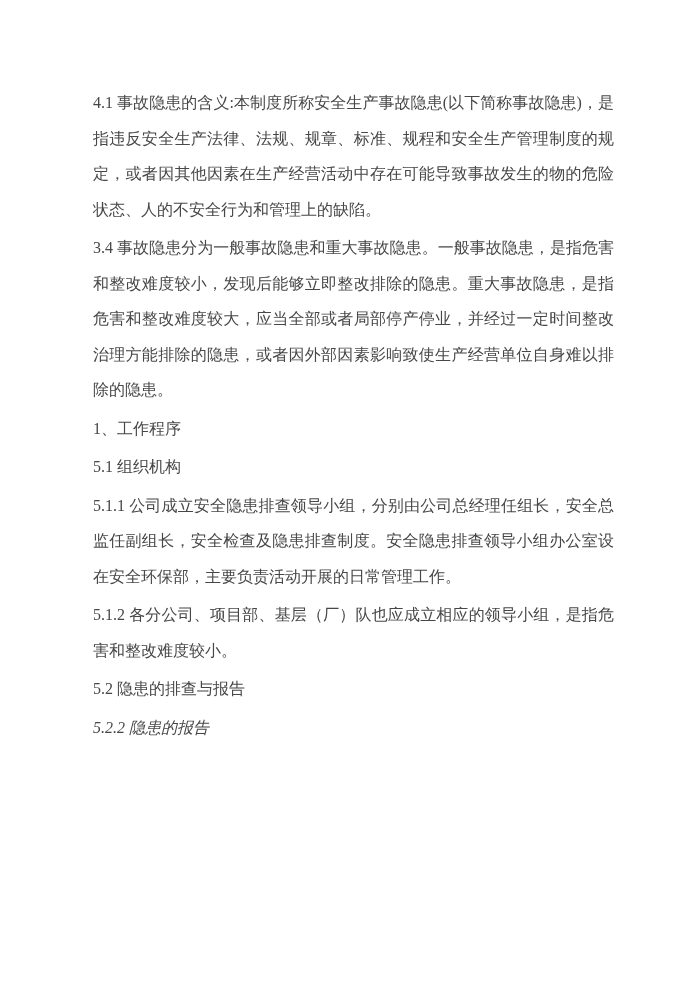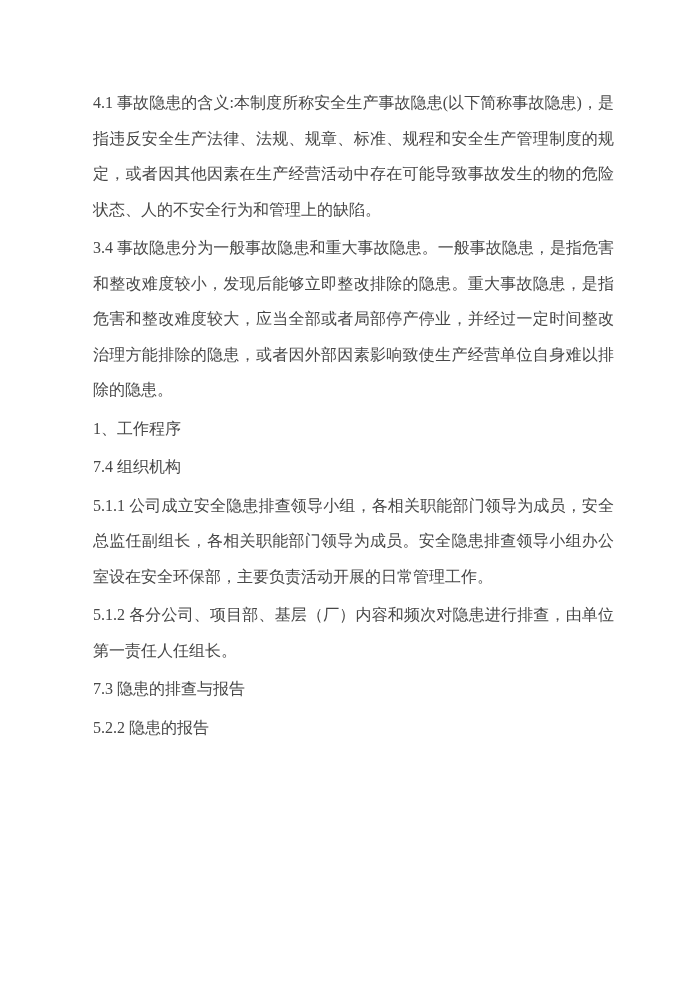--- a/index.html
+++ b/index.html
@@ -25,27 +25,28 @@
       font-size: 16px;
       line-height: 35.5px;
       color: #474747;
       text-align: justify;
       text-justify: inter-ideograph;
       word-break: break-all;
       font-weight: 400;
     }
     .para:last-child {
       margin-bottom: 0;
+      font-style: italic;
     }
   </style>
 </head>
 <body>
 
 <div class="page">
   <p class="para">4.1 事故隐患的含义:本制度所称安全生产事故隐患(以下简称事故隐患)，是指违反安全生产法律、法规、规章、标准、规程和安全生产管理制度的规定，或者因其他因素在生产经营活动中存在可能导致事故发生的物的危险状态、人的不安全行为和管理上的缺陷。</p>
   <p class="para">3.4 事故隐患分为一般事故隐患和重大事故隐患。一般事故隐患，是指危害和整改难度较小，发现后能够立即整改排除的隐患。重大事故隐患，是指危害和整改难度较大，应当全部或者局部停产停业，并经过一定时间整改治理方能排除的隐患，或者因外部因素影响致使生产经营单位自身难以排除的隐患。</p>
   <p class="para">1、工作程序</p>
-  <p class="para">7.4 组织机构</p>
-  <p class="para">5.1.1 公司成立安全隐患排查领导小组，各相关职能部门领导为成员，安全总监任副组长，各相关职能部门领导为成员。安全隐患排查领导小组办公室设在安全环保部，主要负责活动开展的日常管理工作。</p>
-  <p class="para">5.1.2 各分公司、项目部、基层（厂）内容和频次对隐患进行排查，由单位第一责任人任组长。</p>
-  <p class="para">7.3 隐患的排查与报告</p>
+  <p class="para">5.1 组织机构</p>
+  <p class="para">5.1.1 公司成立安全隐患排查领导小组，分别由公司总经理任组长，安全总监任副组长，安全检查及隐患排查制度。安全隐患排查领导小组办公室设在安全环保部，主要负责活动开展的日常管理工作。</p>
+  <p class="para">5.1.2 各分公司、项目部、基层（厂）队也应成立相应的领导小组，是指危害和整改难度较小。</p>
+  <p class="para">5.2 隐患的排查与报告</p>
   <p class="para">5.2.2 隐患的报告</p>
 </div>
 
 </body></html>

